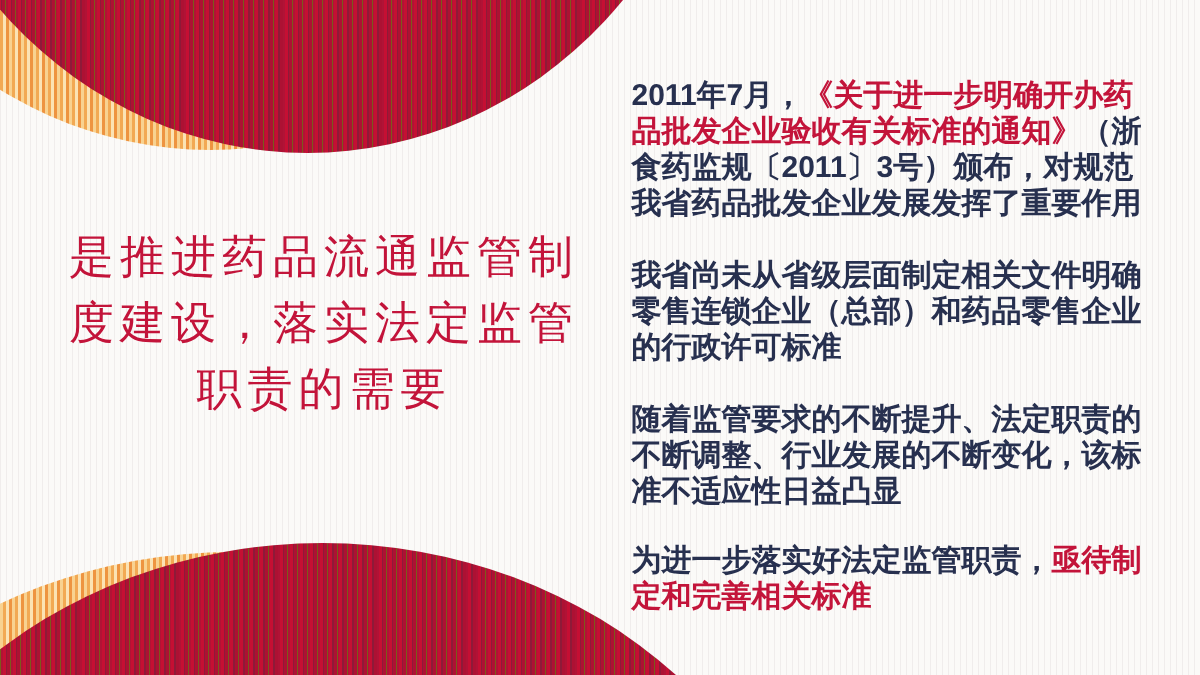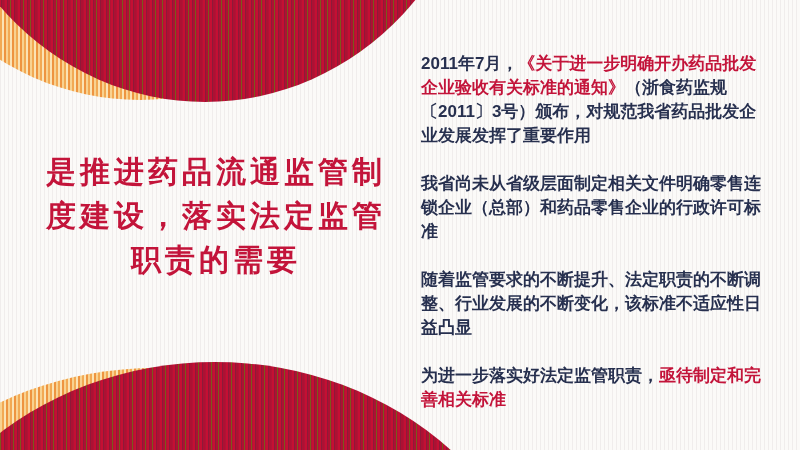--- a/index.html
+++ b/index.html
@@ -47,36 +47,36 @@
   .decor.bottom.orange{left:-178px;top:368px;width:666px;height:600px;}
   .decor.bottom.red{left:-118px;top:362px;width:666px;height:600px;}
 
   .title{
     position:absolute;
     left:36px;top:150px;width:360px;
     text-align:center;
     font-size:30px;
     line-height:44px;
     letter-spacing:4px;
-    font-weight:700;
+    font-weight:400;
     color:var(--accent);
   }
   .content{
     position:absolute;
     left:421px;top:52px;width:348px;
   }
   .para{
-    font-size:17px;
+    font-size:20px;
     line-height:24px;
     margin:0 0 24px 0;
     font-weight:600;
     color:var(--navy);
     word-break:normal;
   }
-  .para:last-child{margin-bottom:0;}
+  .para:last-child{margin-bottom:0;font-family:Liberation Mono, monospace;}
   .seg-normal{color:var(--navy);}
   .seg-accent{color:var(--accent);font-weight:700;}
 </style>
 </head>
 <body>
 
 <div class="slide">
   <div class="decor top orange"></div>
   <div class="decor top red"></div>
   <div class="decor bottom orange"></div>

